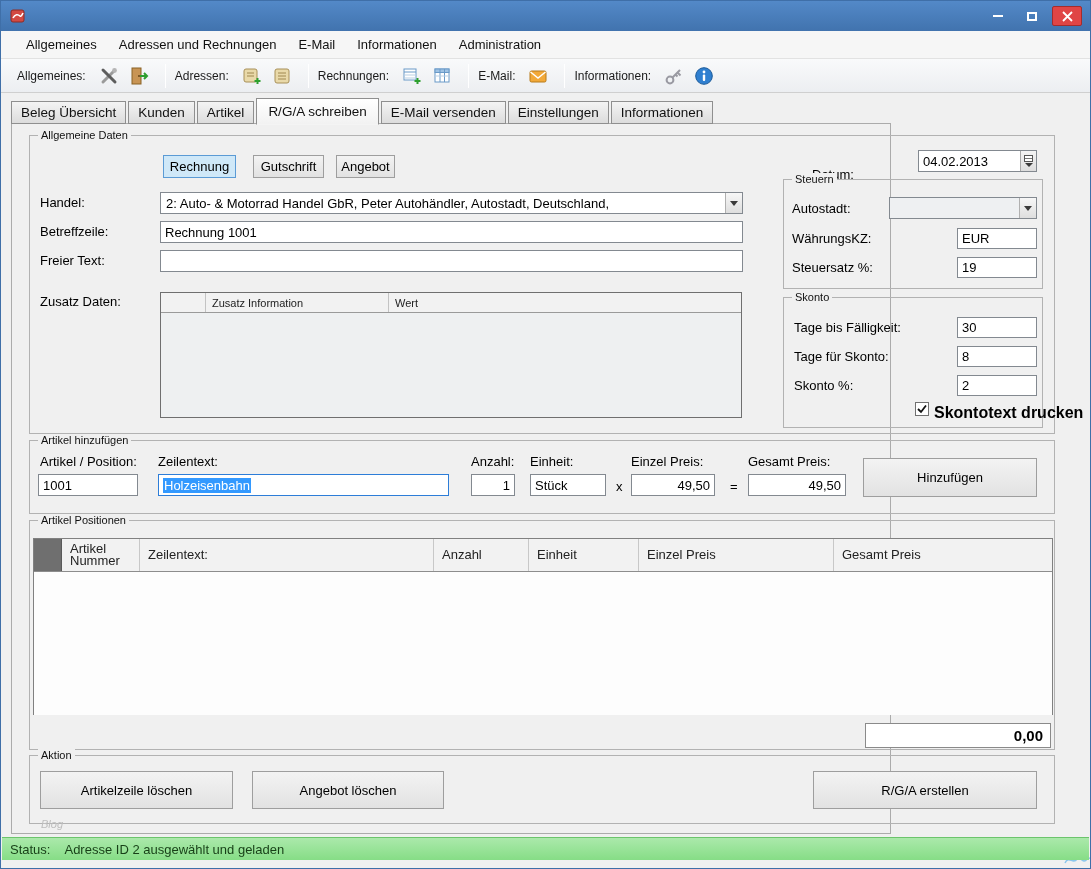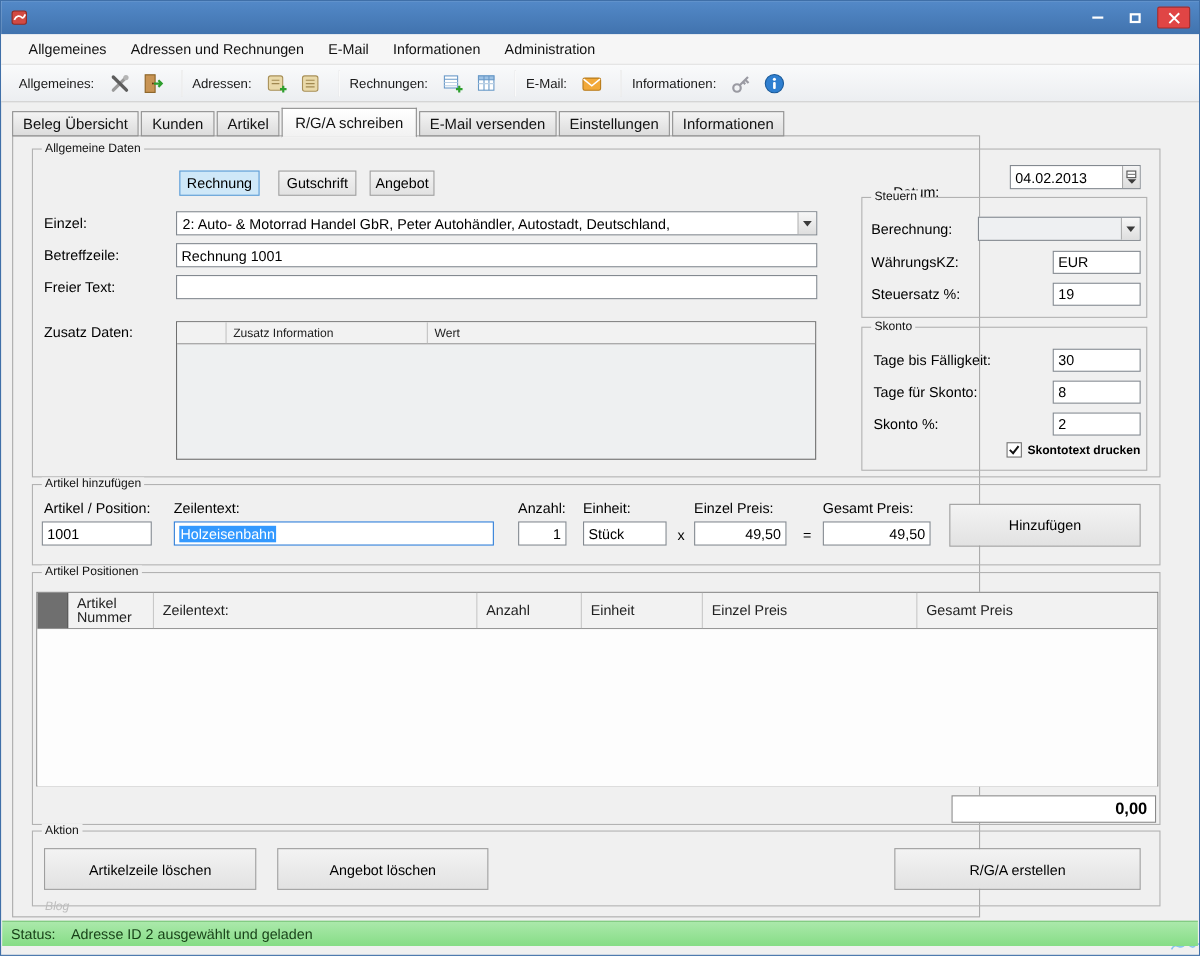--- a/index.html
+++ b/index.html
@@ -44,21 +44,21 @@
 
   
   .content { position:absolute; top:122px; left:10px; width:880px; height:711px;
              background:#f0f0f0; border:1px solid #ababab; }
 
   .groupbox { position:absolute; border:1px solid #b2b2b2; }
   .gb-label { position:absolute; top:-7px; left:8px; background:#f0f0f0; padding:0 3px;
               font-size:11px; line-height:12px; color:#111; white-space:nowrap; }
 
   .lbl { position:absolute; font-size:13px; color:#000; white-space:nowrap; }
-  .lbl-sm { font-size:11px; font-weight:bold; }
+  .lbl-sm { font-size:16px; font-weight:bold; }
 
   .tb { position:absolute; background:#fff; border:1px solid #838990; font-size:13px;
         padding:1px 4px; font-family:inherit; color:#000; outline:none; }
   .ta-r { text-align:right; }
   .tb-flex { display:flex; align-items:center; overflow:hidden; white-space:nowrap; }
   .tb-focus { border:1px solid #2d7dd8; }
   .sel-text { background:#3399ff; color:#fff; padding:0 1px; }
 
   .btn { position:absolute; background:linear-gradient(#f3f3f3,#e2e2e2); border:1px solid #9e9e9e;
          font-size:13px; font-family:inherit; color:#000; display:flex; align-items:center;
@@ -239,21 +239,21 @@
 
   <div class="content">
 
     <div class="groupbox" style="left:17px; top:11px; width:1026px; height:299px;">
       <span class="gb-label">Allgemeine Daten</span>
 
       <button class="btn btn-doc-selected" style="left:133px; top:19px; width:73px; height:23px;">Rechnung</button>
       <button class="btn" style="left:223px; top:19px; width:71px; height:23px;">Gutschrift</button>
       <button class="btn" style="left:306px; top:19px; width:59px; height:23px;">Angebot</button>
 
-      <span class="lbl" style="left:10px; top:59px;">Einzel:</span>
+      <span class="lbl" style="left:10px; top:59px;">Handel:</span>
       <div class="combo" style="left:130px; top:56px; width:583px; height:22px;">
         <span class="combo-text">2: Auto- &amp; Motorrad Handel GbR, Peter Autohändler, Autostadt, Deutschland,</span>
         <div class="combo-arrowbox">
             <div class="arr-down"></div>
           </div>
       </div>
 
       <span class="lbl" style="left:10px; top:88px;">Betreffzeile:</span>
       <input class="tb" style="left: 130px; top: 85px; width: 583px; height: 22px;" value="Rechnung 1001">
 
@@ -273,21 +273,21 @@
       <div class="tb tb-flex" style="left:888px; top:14px; width:119px; height:22px; padding:0 0 0 4px;gap:32px;">
         <span style="flex:1;">04.02.2013</span>
         <div class="datebtn">
           <div class="cal-grid"></div>
           <div class="arr-down" style="border-top-width:4px;"></div>
         </div>
       </div>
 
       <div class="groupbox" style="left:753px; top:43px; width:260px; height:110px;">
         <span class="gb-label">Steuern</span>
-        <span class="lbl" style="left:8px; top:21px;">Berechnung:</span>
+        <span class="lbl" style="left:8px; top:21px;">Autostadt:</span>
         <div class="combo combo-gray" style="left:105px; top:17px; width:148px; height:22px;">
           <span class="combo-text"></span>
           <div class="combo-arrowbox">
               <div class="arr-down"></div>
             </div>
         </div>
         <span class="lbl" style="left:8px; top:51px;">WährungsKZ:</span>
         <input class="tb" style="left: 173px; top: 48px; width: 80px; height: 21px;" value="EUR">
         <span class="lbl" style="left:8px; top:80px;">Steuersatz %:</span>
         <input class="tb" style="left: 173px; top: 77px; width: 80px; height: 21px;" value="19">

